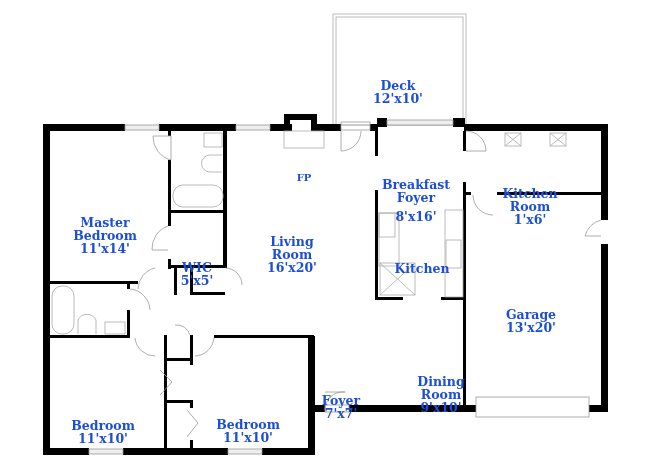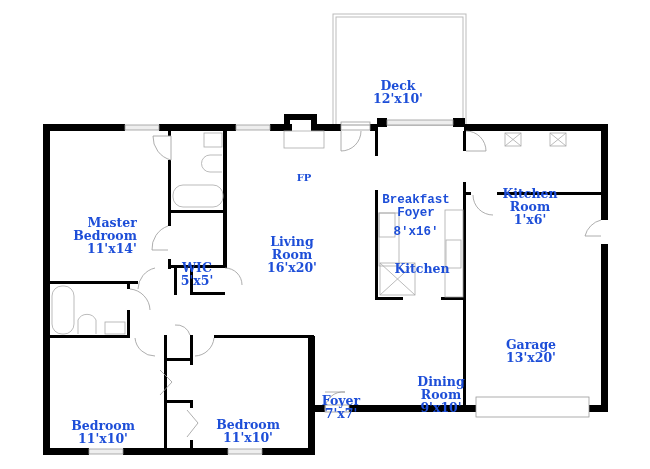--- a/index.html
+++ b/index.html
@@ -134,48 +134,48 @@
     <path d="M505 133 L521 146 M521 133 L505 146"></path>
     <rect x="550" y="133" width="16" height="13"></rect>
     <path d="M550 133 L566 146 M566 133 L550 146"></path>
   </g>
 </svg>
 
 <div class="label" style="left:398px;top:43px;">
   <span>Deck</span>
   <span class="dim">12'x10'</span>
 </div>
-<div class="label" style="left:105px;top:180px;text-align:right;">
+<div class="label" style="left:105px;top:180px;">
   <span class="dim">Master</span>
   <span class="dim">Bedroom</span>
   <span class="dim">11'x14'</span>
 </div>
 <div class="label" style="left:197px;top:225px;">
   <span class="dim">WIC</span>
   <span class="dim">5'x5'</span>
 </div>
 <div class="label" style="left:292px;top:199px;">
   <span class="dim">Living</span>
   <span class="dim">Room</span>
   <span class="dim">16'x20'</span>
 </div>
-<div class="label" style="left:416px;top:158px;font-family:Liberation Mono, monospace;">
+<div class="label" style="left:416px;top:142px;">
   <span class="dim">Breakfast</span>
   <span class="dim">Foyer</span>
   <span class="dim" style="margin-top:6px">8'x16'</span>
 </div>
 <div class="label" style="left:422px;top:226px;">
   <span>Kitchen</span>
 </div>
 <div class="label" style="left:530px;top:151px;">
   <span class="dim">Kitchen</span>
   <span class="dim">Room</span>
   <span class="dim">1'x6'</span>
 </div>
-<div class="label" style="left:531px;top:302px;">
+<div class="label" style="left:531px;top:272px;">
   <span class="dim">Garage</span>
   <span class="dim">13'x20'</span>
 </div>
 <div class="label" style="left:441px;top:339px;">
   <span class="dim">Dining</span>
   <span class="dim">Room</span>
   <span class="dim">9'x10'</span>
 </div>
 <div class="label" style="left:341px;top:358px;">
   <span class="dim">Foyer</span>

